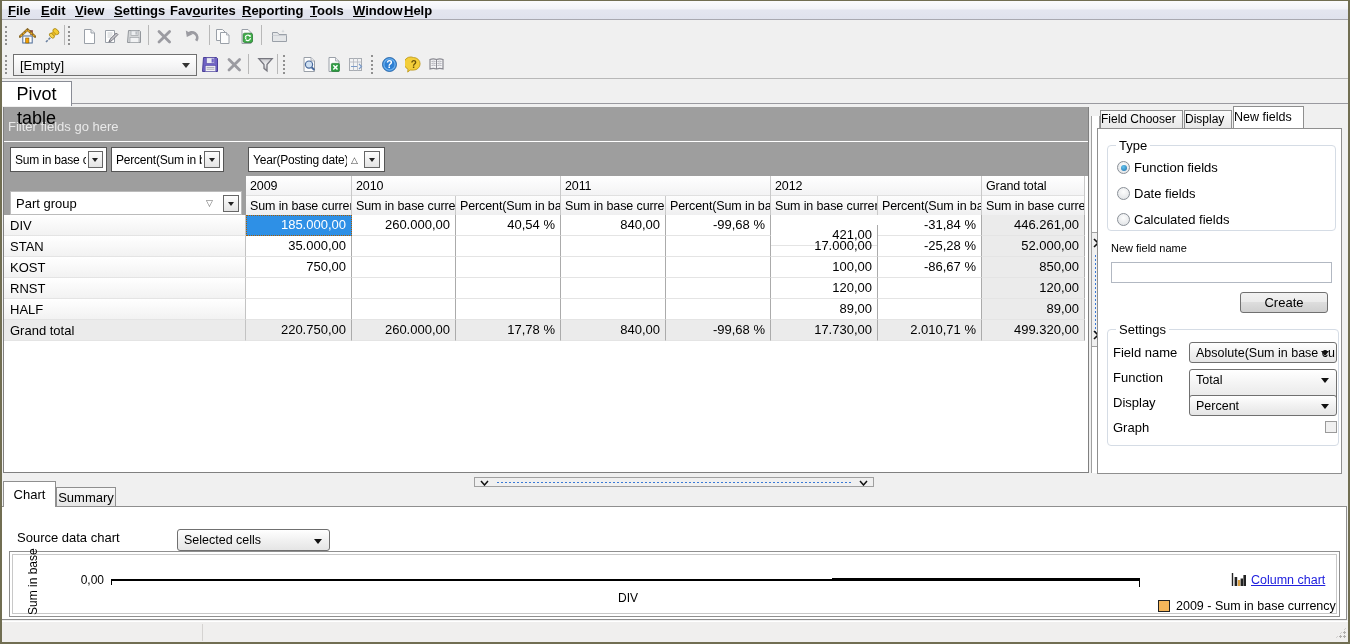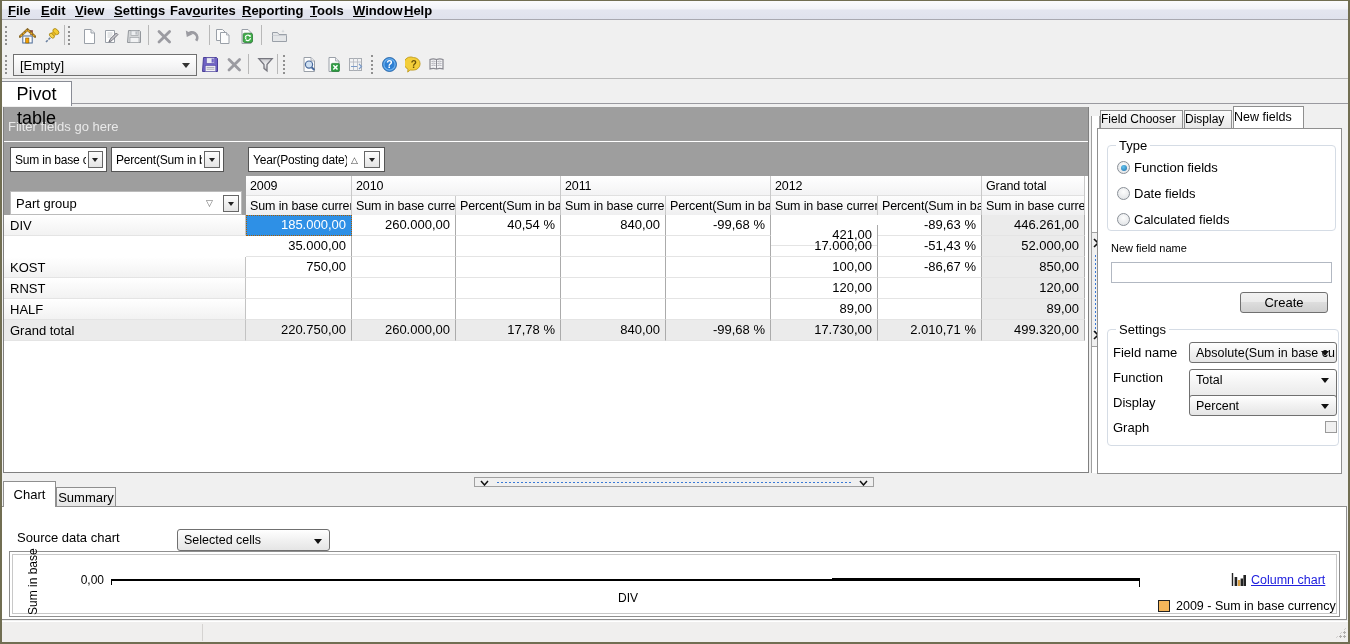--- a/index.html
+++ b/index.html
@@ -311,31 +311,32 @@
   <div id="grid">
 
     <div class="row" style="top:0;">
       <div class="rh">DIV</div>
       <div class="cell sel" style="left:242px; width:106px;">185.000,00</div>
       <div class="cell" style="left:348px; width:104px;">260.000,00</div>
       <div class="cell" style="left:452px; width:105px;">40,54 %</div>
       <div class="cell" style="left:557px; width:105px;">840,00</div>
       <div class="cell" style="left:662px; width:105px;">-99,68 %</div>
       <div class="cell" style="left:767px; width:107px;margin-top:10px;">421,00</div>
-      <div class="cell" style="left:874px; width:104px;">-89,63 %</div>
+      <div class="cell" style="left:874px; width:104px;">-31,84 %</div>
       <div class="cell gt" style="left:978px; width:103px;">446.261,00</div>
     </div>
     <div class="row" style="top:21px;">
+      <div class="rh">STAN</div>
       <div class="cell" style="left:242px; width:106px;">35.000,00</div>
       <div class="cell" style="left:348px; width:104px;"></div>
       <div class="cell" style="left:452px; width:105px;"></div>
       <div class="cell" style="left:557px; width:105px;"></div>
       <div class="cell" style="left:662px; width:105px;"></div>
       <div class="cell" style="left:767px; width:107px;">17.000,00</div>
-      <div class="cell" style="left:874px; width:104px;">-51,43 %</div>
+      <div class="cell" style="left:874px; width:104px;">-25,28 %</div>
       <div class="cell gt" style="left:978px; width:103px;">52.000,00</div>
     </div>
     <div class="row" style="top:42px;">
       <div class="rh">KOST</div>
       <div class="cell" style="left:242px; width:106px;">750,00</div>
       <div class="cell" style="left:348px; width:104px;"></div>
       <div class="cell" style="left:452px; width:105px;"></div>
       <div class="cell" style="left:557px; width:105px;"></div>
       <div class="cell" style="left:662px; width:105px;"></div>
       <div class="cell" style="left:767px; width:107px;">100,00</div>

